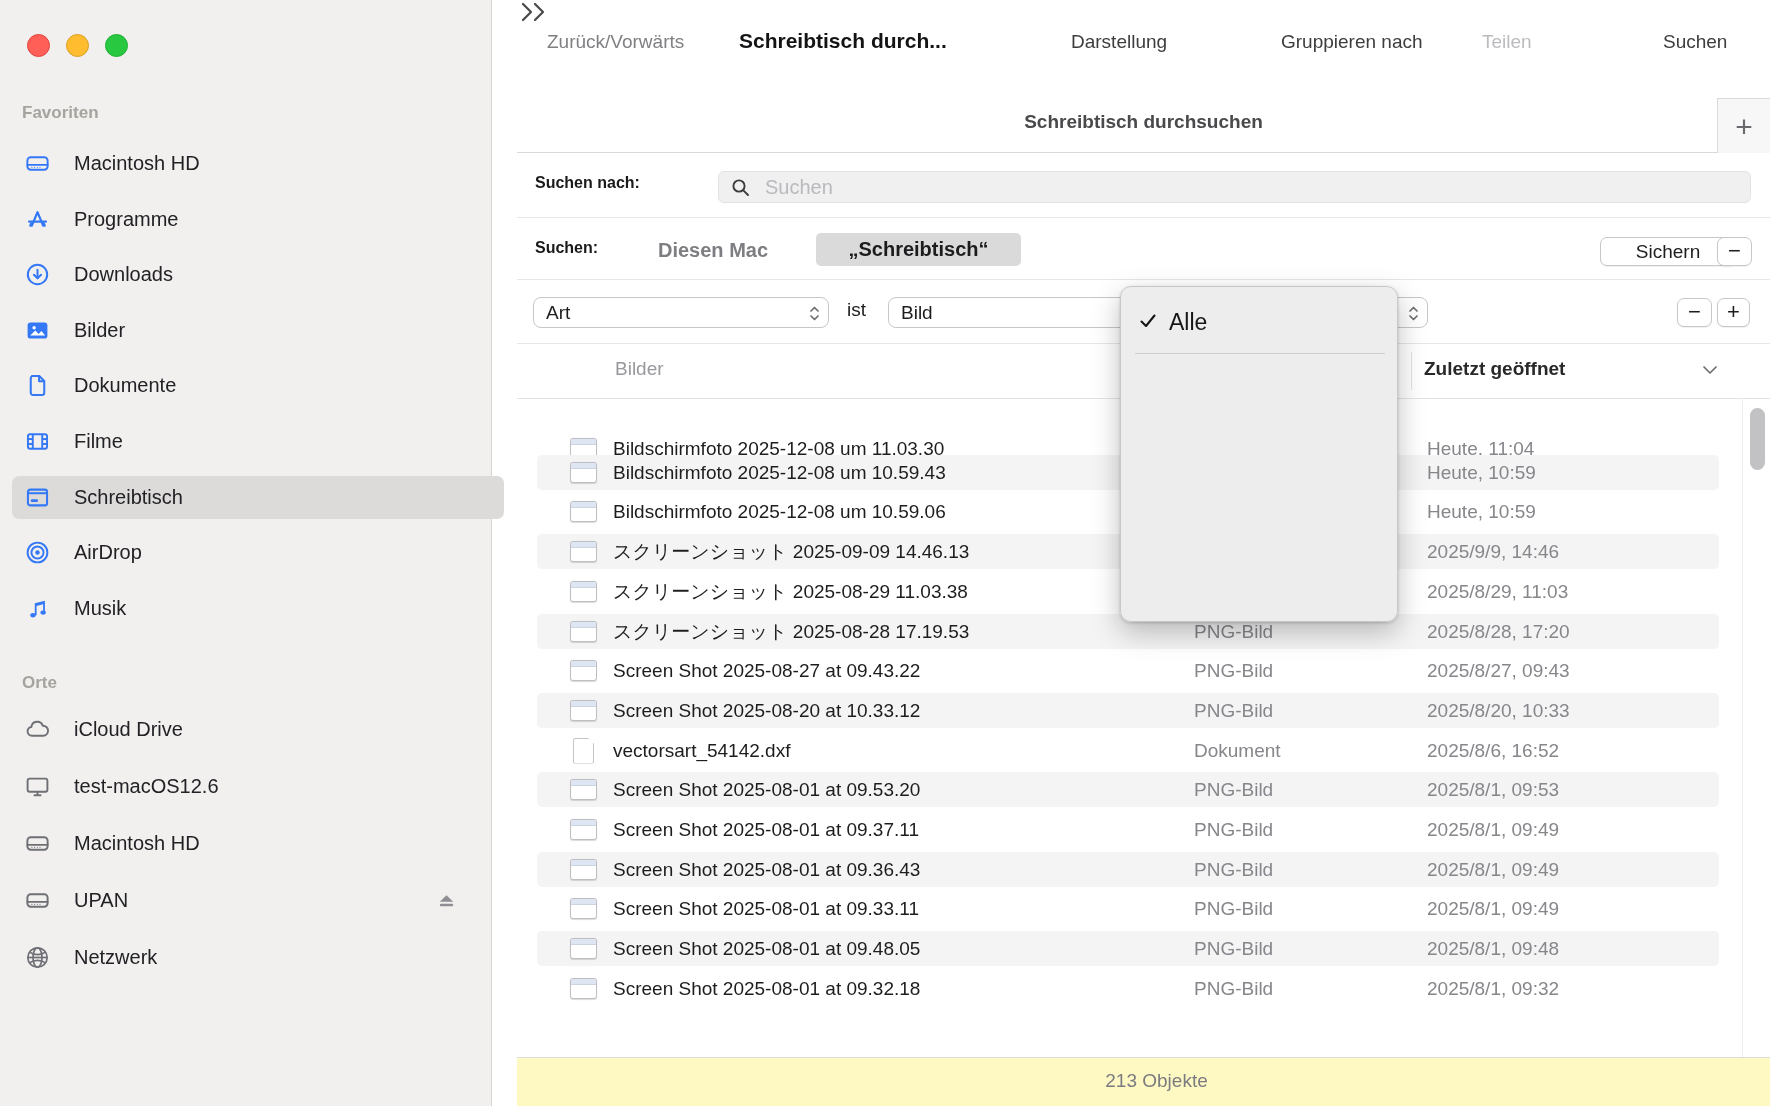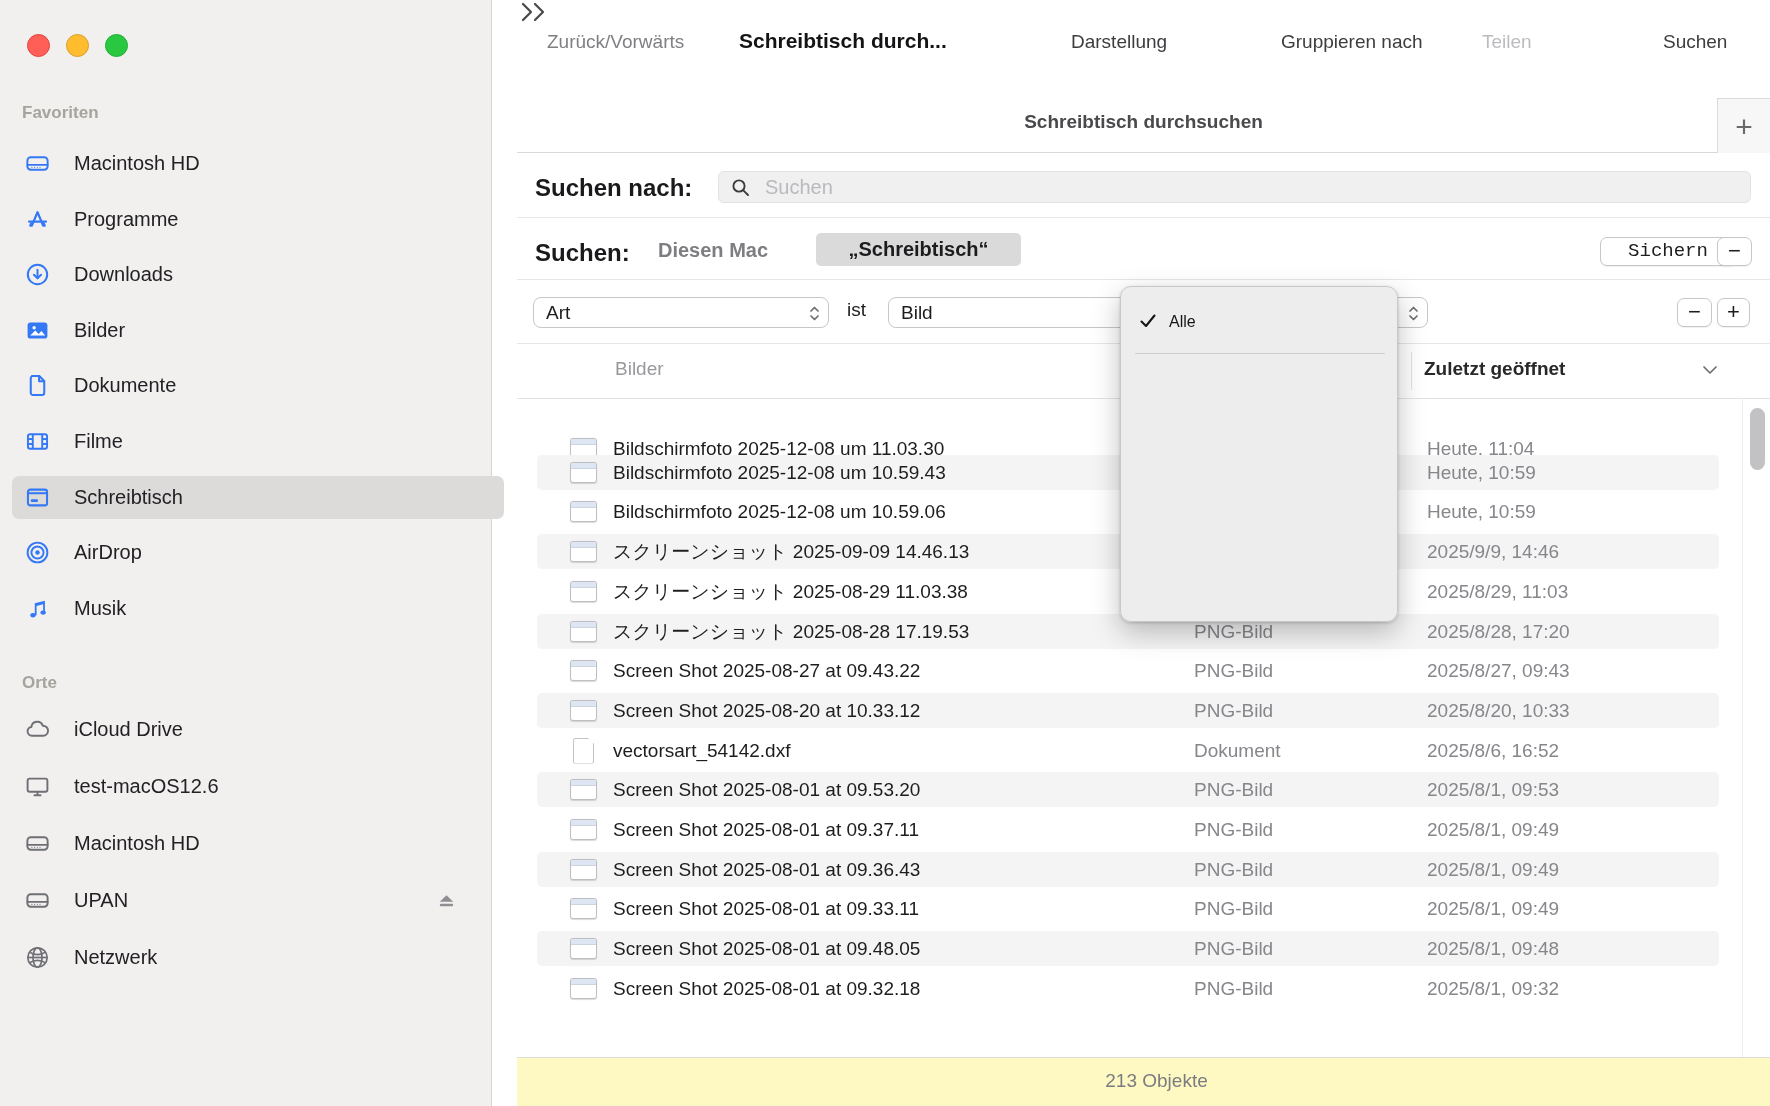--- a/index.html
+++ b/index.html
@@ -38,37 +38,37 @@
   .tb-more { left:1095px; top:30px; width:34px; height:24px; color:#48484a; }
   .tb-search { left:1146px; }
 
   
   .tabbar { position:absolute; left:0; top:90px; width:1253px; height:63px; background:#fff; border-bottom:1px solid #d9d9da; }
   .tab-title { position:absolute; left:0; top:0; width:1253px; text-align:center; line-height:63px; font-size:19px; font-weight:600; color:#4a4a4d; }
   .add-cell { position:absolute; left:1200px; top:8px; width:53px; height:55px; background:#f7f7f7; border-left:1px solid #dadada; border-top:1px solid #dadada; }
   .add-cell span { display:block; text-align:center; line-height:55px; font-size:30px; font-weight:300; color:#6a6a6e; }
 
   
-  .lbl { font-weight:700; font-size:24px; color:#1a1a1c; position:absolute; }
+  .lbl { font-weight:700; font-size:16px; color:#1a1a1c; position:absolute; }
   .search-label { left:18px; top:174px; }
   .search-input { position:absolute; left:201px; top:171px; width:1033px; height:32px;
                   background:#f0f0f0; border:1px solid #e3e3e4; border-radius:6px;
                   font-size:20px; color:#333; padding:0 10px 0 46px; outline:none;
                   font-family:"Liberation Sans","DejaVu Sans",sans-serif; }
   .search-input::placeholder { color:#b9b9be; }
   .search-glass { position:absolute; left:214px; top:178px; width:19px; height:19px; color:#3c3c3e; }
 
   
   .scope-label { left:18px; top:239px; }
   .scope-mac { position:absolute; left:141px; top:239px; font-size:20px; font-weight:600; color:#7d7d82; }
   .scope-pill { position:absolute; left:299px; top:233px; width:205px; height:33px; background:#dadada; border-radius:5px;
                 text-align:center; line-height:33px; font-size:20px; font-weight:700; color:#1c1c1e; }
   .btn { position:absolute; background:#fff; border:1px solid #c7c7cb; border-radius:7px;
          box-shadow:0 1px 1px rgba(0,0,0,0.06); text-align:center; font-size:19px; color:#1d1d1f; }
-  .save-btn { left:1083px; top:237px; width:136px; height:29px; line-height:27px;font-family:Liberation Mono, monospace; }
+  .save-btn { left:1083px; top:237px; width:136px; height:29px; line-height:27px; }
   .scope-minus { left:1200px; top:237px; width:35px; height:29px; line-height:26px; font-size:22px; font-weight:300; }
 
   
   .select { position:absolute; top:297px; height:31px; background:#fff; border:1px solid #c7c7cb; border-radius:8px;
             font-size:19px; color:#1d1d1f; line-height:29px; padding-left:12px; }
   .sel-attr { left:16px; width:296px; }
   .sel-op { position:absolute; left:330px; top:299px; font-size:19px; color:#1d1d1f; }
   .sel-val { left:371px; width:256px; }
   .sel-hidden { left:608px; width:303px; }
   .stepper { position:absolute; right:7px; top:6px; width:13px; height:19px; color:#6e6e73; }
@@ -94,21 +94,21 @@
   .th-bar { display:block; height:6px; background:#dde6f2; border-bottom:1px solid #ccd4df; border-radius:2px 2px 0 0; }
   .th-doc { display:block; width:21px; height:26px; margin-left:3px; background:#fff; border:1px solid #c4c4c8; border-radius:2px;
             clip-path:polygon(0 0,70% 0,100% 24%,100% 100%,0 100%); }
 
   
   .scroll-thumb { position:absolute; left:1233px; top:408px; width:15px; height:62px; border-radius:8px; background:#c2c2c5; }
 
   
   .popup { position:absolute; left:603px; top:286px; width:278px; height:336px; background:rgba(237,237,237,0.98);
            border:1px solid #c8c8c8; border-radius:11px; box-shadow:0 10px 28px rgba(0,0,0,0.25), 0 1px 3px rgba(0,0,0,0.18); z-index:50; }
-  .pm-checked { position:absolute; left:48px; top:23px; font-size:16px; color:#161618; line-height:24px;text-align:center; }
+  .pm-checked { position:absolute; left:48px; top:23px; font-size:23px; color:#161618; line-height:24px;text-align:center; }
   .pm-check { position:absolute; left:17px; top:24px; width:20px; height:20px; color:#161618; }
   .pm-sep { position:absolute; left:14px; top:66px; width:250px; height:1px; background:#cfcfcf; }
   .pm-item { position:absolute; left:48px; font-size:19px; color:#1f1f21; line-height:24px; }
 
   
   .statusbar { position:absolute; left:0; top:1057px; width:1279px; height:49px; background:#fef9c3; border-top:1px solid #dcdcdd; }
   .status-text { display:block; text-align:center; line-height:46px; font-size:19px; color:#7c7c80; }
 
   svg { display:block; }
 </style>

